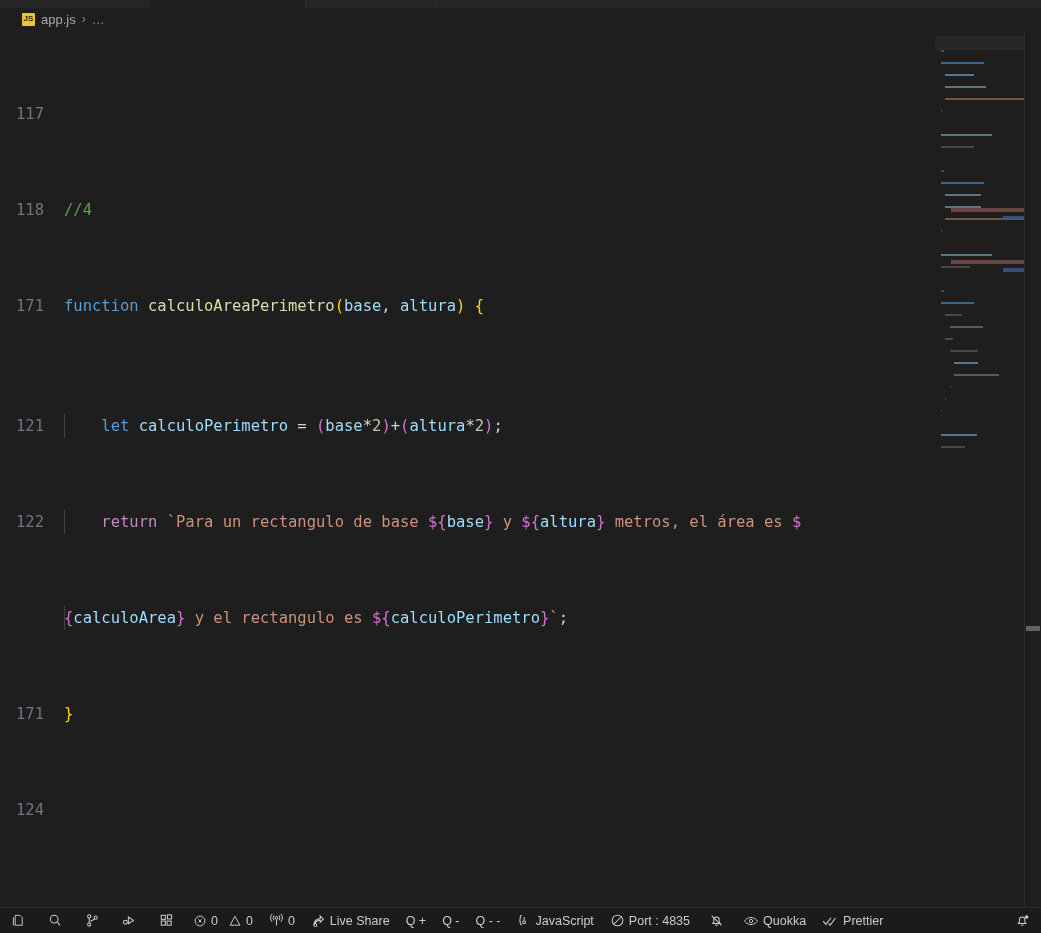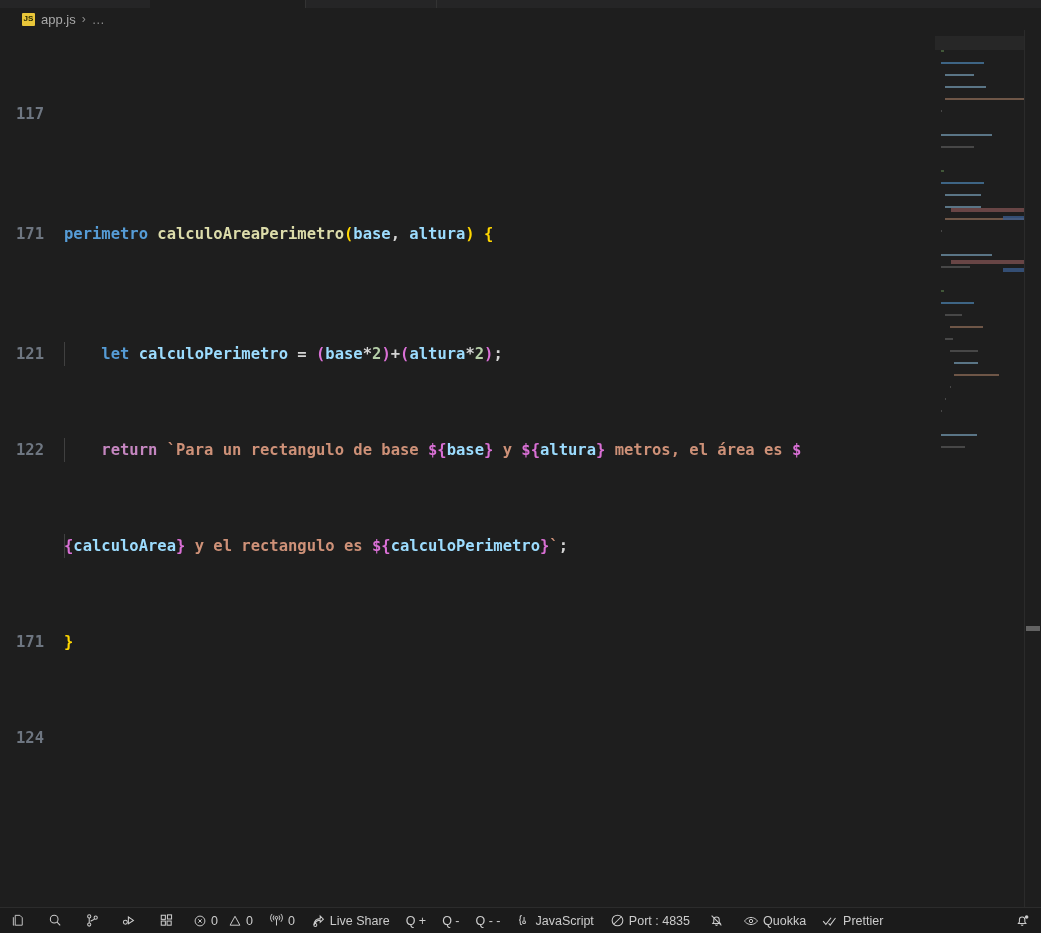--- a/index.html
+++ b/index.html
@@ -25,21 +25,21 @@
   }
   .js-badge{
     width:13px;height:13px;background:#e9c639;color:#2a2a00;
     font-family:"Liberation Sans",sans-serif;font-size:8px;font-weight:bold;
     display:flex;align-items:center;justify-content:center;border-radius:1px;line-height:1;
   }
   .bc-sep{color:#8b8b8b;font-size:12px;}
   .bc-dots{color:#8b8b8b;}
 
   
-  .editor{position:relative;flex:1 1 auto;background:#1e1e1e;overflow:hidden;font-weight:bold;}
+  .editor{position:relative;flex:1 1 auto;background:#1e1e1e;overflow:hidden;}
 
   .codearea{
     position:absolute;left:0;top:0;right:0;bottom:0;
     font-size:15.5px;line-height:24px;
     white-space:pre;
   }
   .row{position:relative;height:24px;display:flex;}
   .ln{
     width:62px;flex:0 0 62px;text-align:right;padding-right:18px;box-sizing:border-box;
     color:#6e7681;font-size:15.5px;line-height:24px;user-select:none;
@@ -105,24 +105,28 @@
 
   <div class="editor">
 
     <div class="codearea">
 
       <div class="row">
         <div class="ln">117</div>
         <div class="code"></div>
       </div>
 
+      <div class="row">
+        <div class="ln">118</div>
+        <div class="code"><span class="cmt">//4</span></div>
+      </div>
 
       <div class="row">
         <div class="ln">171</div>
-        <div class="code"><span class="kw">perimetro</span> <span class="fn">calculoAreaPerimetro</span><span class="b1">(</span><span class="var">base</span><span class="op">, </span><span class="var">altura</span><span class="b1">)</span> <span class="b1">{</span></div>
+        <div class="code"><span class="kw">function</span> <span class="fn">calculoAreaPerimetro</span><span class="b1">(</span><span class="var">base</span><span class="op">, </span><span class="var">altura</span><span class="b1">)</span> <span class="b1">{</span></div>
       </div>
 
 
       <div class="row">
         <div class="ln">121</div>
         <div class="code"><span class="guide g1"></span>    <span class="kw">let</span> <span class="var">calculoPerimetro</span> <span class="op">=</span> <span class="b2">(</span><span class="var">base</span><span class="op">*</span><span class="num">2</span><span class="b2">)</span><span class="op">+</span><span class="b2">(</span><span class="var">altura</span><span class="op">*</span><span class="num">2</span><span class="b2">)</span><span class="op">;</span></div>
       </div>
 
       <div class="row">
         <div class="ln">122</div>

